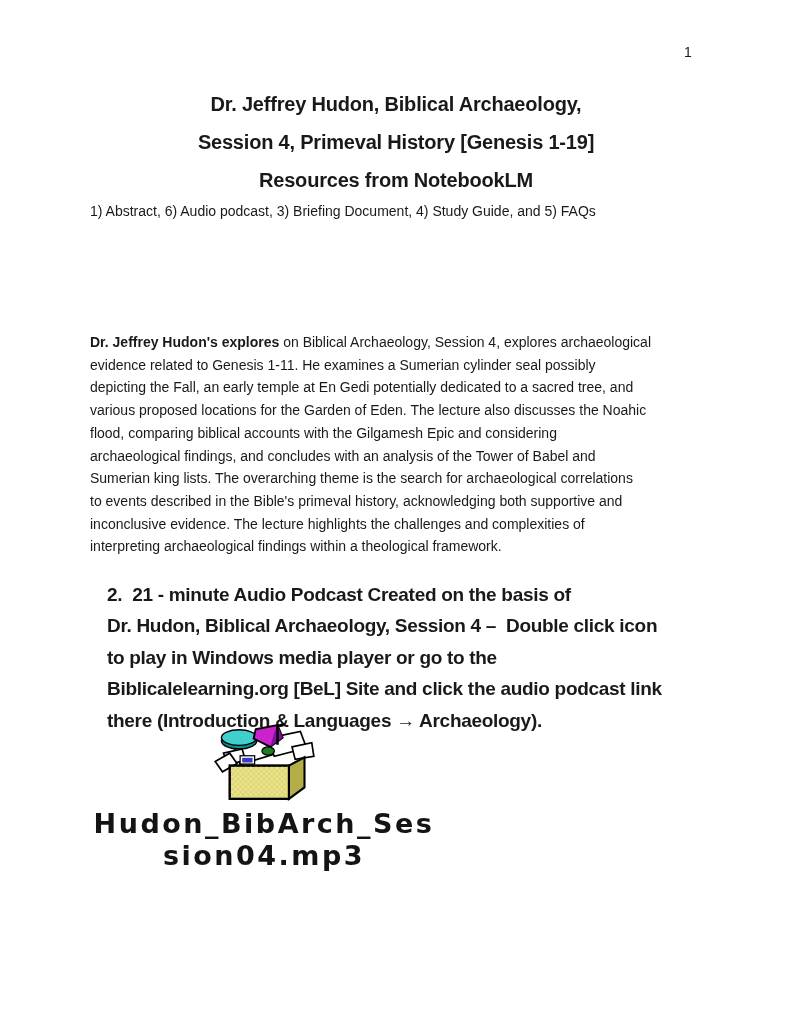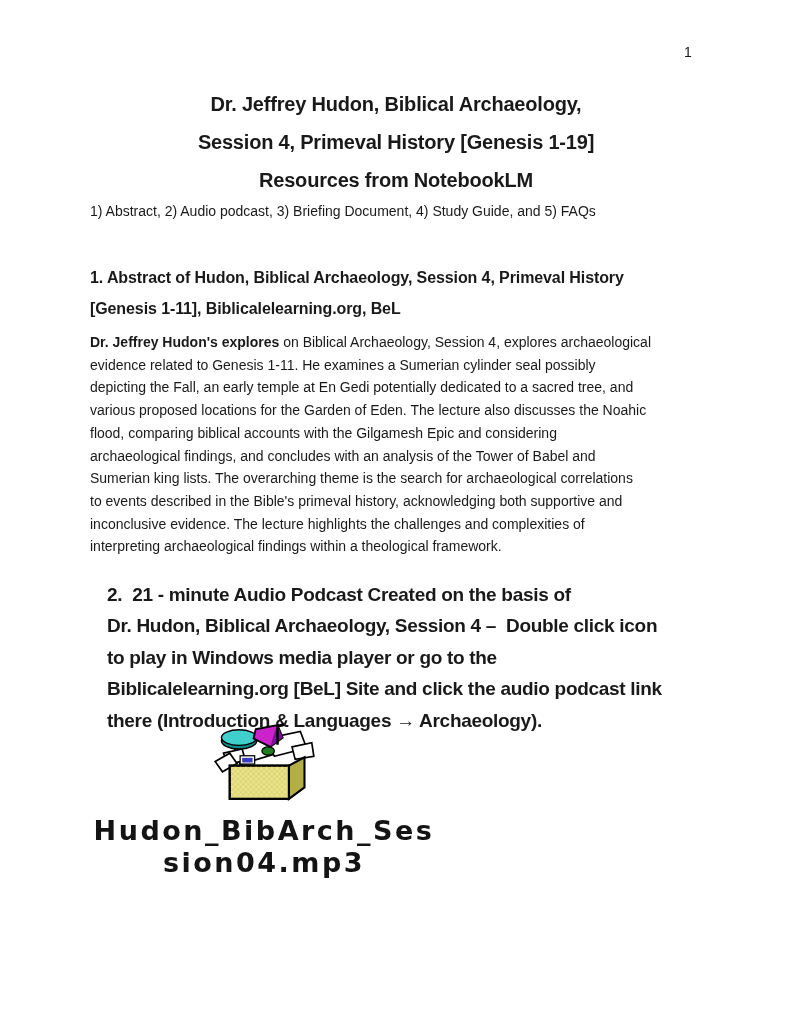--- a/index.html
+++ b/index.html
@@ -79,21 +79,21 @@
     cursor: pointer;
   }
   .attachment-icon {
     width: 104px;
     height: 81px;
     margin: 0 auto;
     display: block;
   }
   .attachment-icon svg { width: 104px; height: 81px; display: block; }
   .attachment-filename {
-    margin-top: 12px;
+    margin-top: 5px;
     text-align: center;
     font-family: "DejaVu Sans", sans-serif;
     font-weight: bold;
     font-size: 27px;
     line-height: 32px;
     letter-spacing: 2.5px;
     color: #141414;
     white-space: pre;
   }
 </style>
@@ -101,24 +101,22 @@
 <body>
 
 <div class="page">
 
   <div class="page-number">1</div>
 
   <h1 class="doc-title pre">Dr. Jeffrey Hudon, Biblical Archaeology,
 Session 4, Primeval History [Genesis 1-19]
 Resources from NotebookLM</h1>
 
-  <p class="resources-line pre">1) Abstract, 2) Audio podcast, 3) Briefing Document, 4) Study Guide, and 5) FAQs</p>
+  <p class="resources-line pre">1) Abstract, 6) Audio podcast, 3) Briefing Document, 4) Study Guide, and 5) FAQs</p>
 
-  <h2 class="heading-1 pre">1. Abstract of Hudon, Biblical Archaeology, Session 4, Primeval History
-[Genesis 1-11], Biblicalelearning.org, BeL</h2>
 
   <p class="abstract"><span class="lead">Dr. Jeffrey Hudon's explores</span><span> on Biblical Archaeology, Session 4, explores archaeological
 evidence related to Genesis 1-11. He examines a Sumerian cylinder seal possibly
 depicting the Fall, an early temple at En Gedi potentially dedicated to a sacred tree, and
 various proposed locations for the Garden of Eden. The lecture also discusses the Noahic
 flood, comparing biblical accounts with the Gilgamesh Epic and considering
 archaeological findings, and concludes with an analysis of the Tower of Babel and
 Sumerian king lists. The overarching theme is the search for archaeological correlations
 to events described in the Bible's primeval history, acknowledging both supportive and
 inconclusive evidence. The lecture highlights the challenges and complexities of

